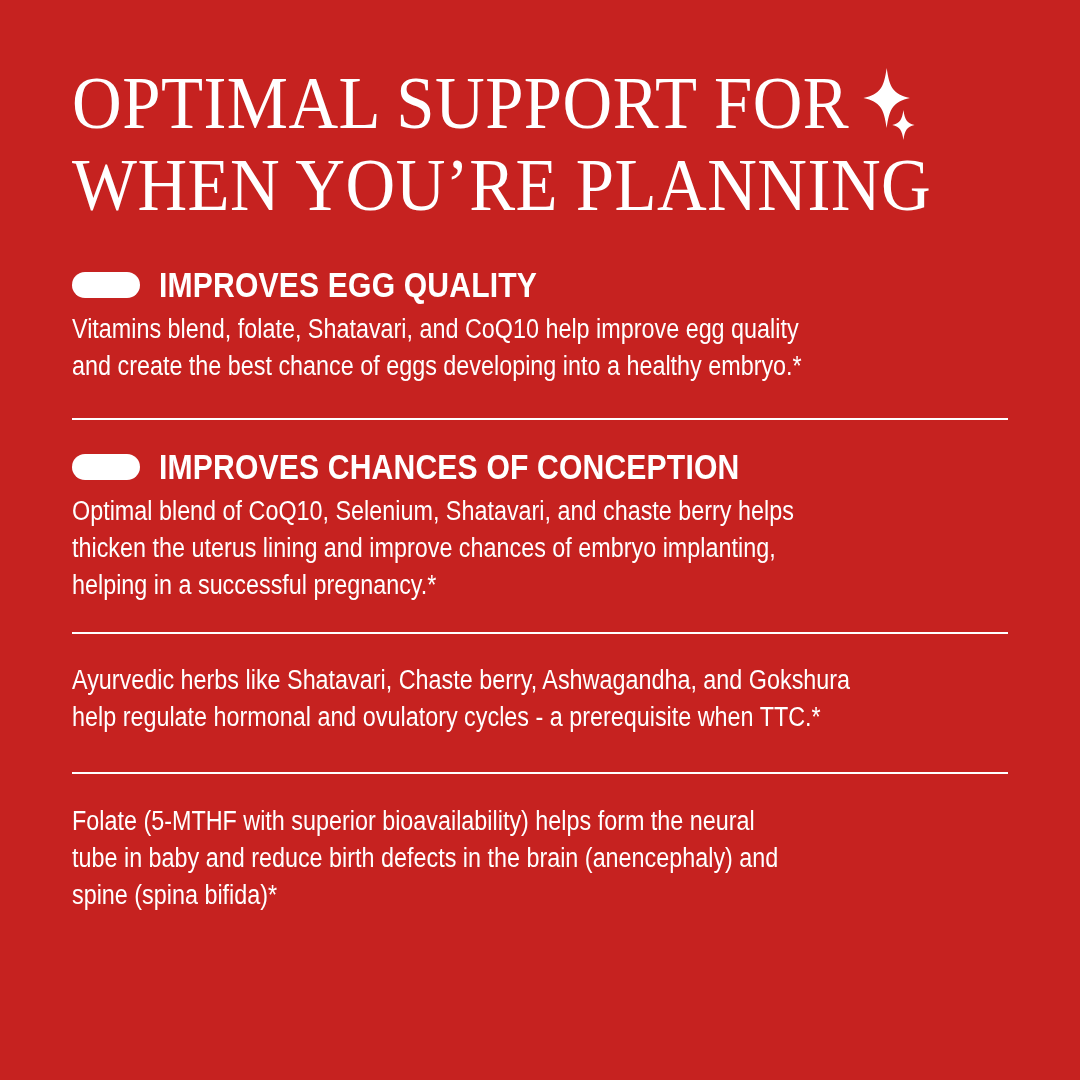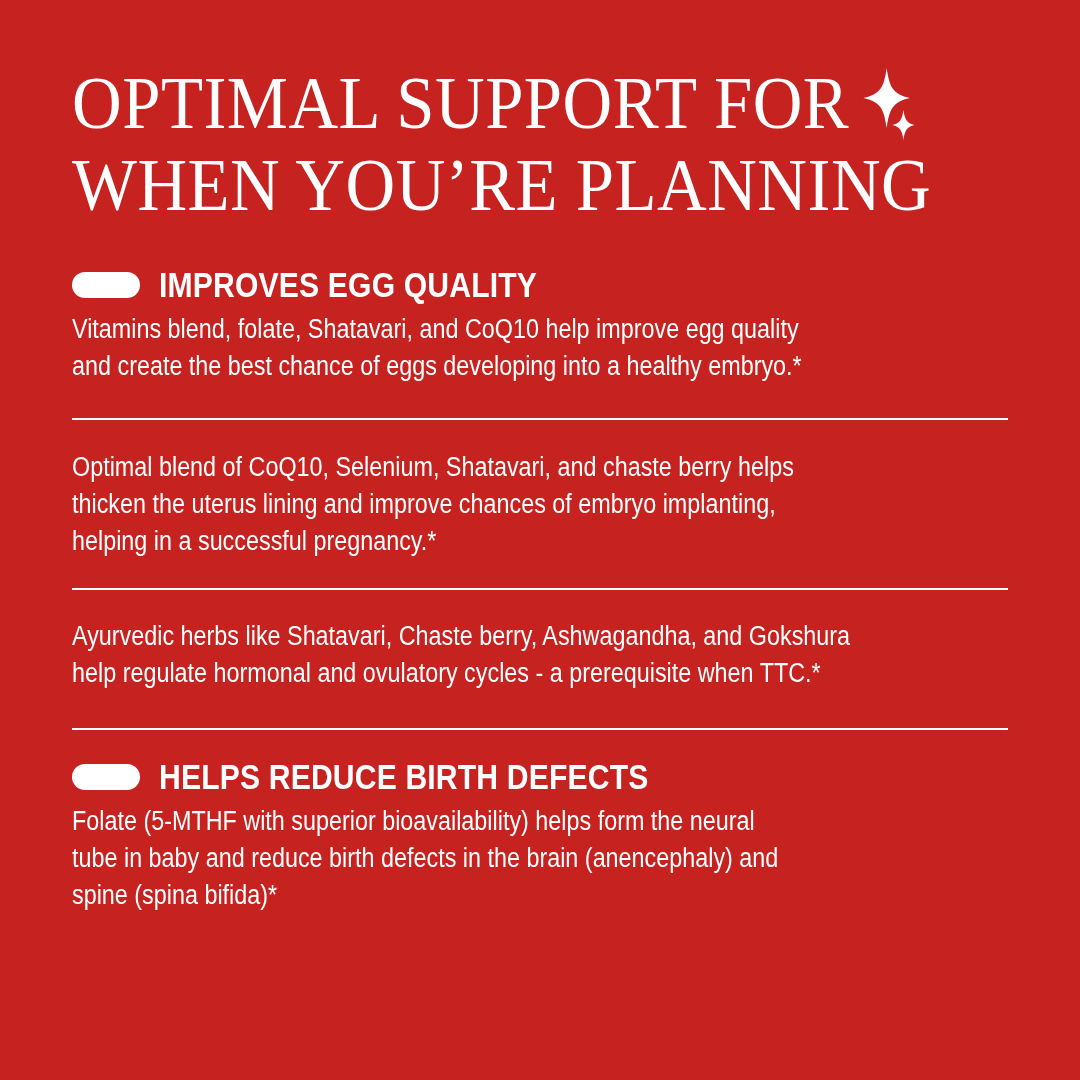--- a/index.html
+++ b/index.html
@@ -153,20 +153,24 @@
         <div class="benefit-body-line">Vitamins blend, folate, Shatavari, and CoQ10 help improve egg quality</div>
         <div class="benefit-body-line">and create the best chance of eggs developing into a healthy embryo.*</div>
       </div>
     </div>
 
     <div class="gap-after-1"></div>
     <div class="divider" style="border-top-color: rgb(255, 255, 255);"></div>
     <div class="gap-before-2"></div>
 
     <div class="benefit">
+      <div class="benefit-head">
+        <span class="pill-marker" style="background: rgb(255, 255, 255);"></span>
+        <span class="benefit-title" style="color: rgb(255, 255, 255);">IMPROVES CHANCES OF CONCEPTION</span>
+      </div>
       <div class="benefit-body" style="color: rgb(255, 255, 255);">
         <div class="benefit-body-line">Optimal blend of CoQ10, Selenium, Shatavari, and chaste berry helps</div>
         <div class="benefit-body-line">thicken the uterus lining and improve chances of embryo implanting,</div>
         <div class="benefit-body-line">helping in a successful pregnancy.*</div>
       </div>
     </div>
 
     <div class="gap-after-2"></div>
     <div class="divider" style="border-top-color: rgb(255, 255, 255);"></div>
     <div class="gap-before-3"></div>
@@ -176,24 +180,20 @@
         <div class="benefit-body-line">Ayurvedic herbs like Shatavari, Chaste berry, Ashwagandha, and Gokshura</div>
         <div class="benefit-body-line">help regulate hormonal and ovulatory cycles - a prerequisite when TTC.*</div>
       </div>
     </div>
 
     <div class="gap-after-3"></div>
     <div class="divider" style="border-top-color: rgb(255, 255, 255);"></div>
     <div class="gap-before-4"></div>
 
     <div class="benefit">
-      <div class="benefit-head">
-        <span class="pill-marker" style="background: rgb(255, 255, 255);"></span>
-        <span class="benefit-title" style="color: rgb(255, 255, 255);">HELPS REDUCE BIRTH DEFECTS</span>
-      </div>
       <div class="benefit-body" style="color: rgb(255, 255, 255);">
         <div class="benefit-body-line">Folate (5-MTHF with superior bioavailability) helps form the neural</div>
         <div class="benefit-body-line">tube in baby and reduce birth defects in the brain (anencephaly) and</div>
         <div class="benefit-body-line">spine (spina bifida)*</div>
       </div>
     </div>
 
   </div>
 </div>
 

